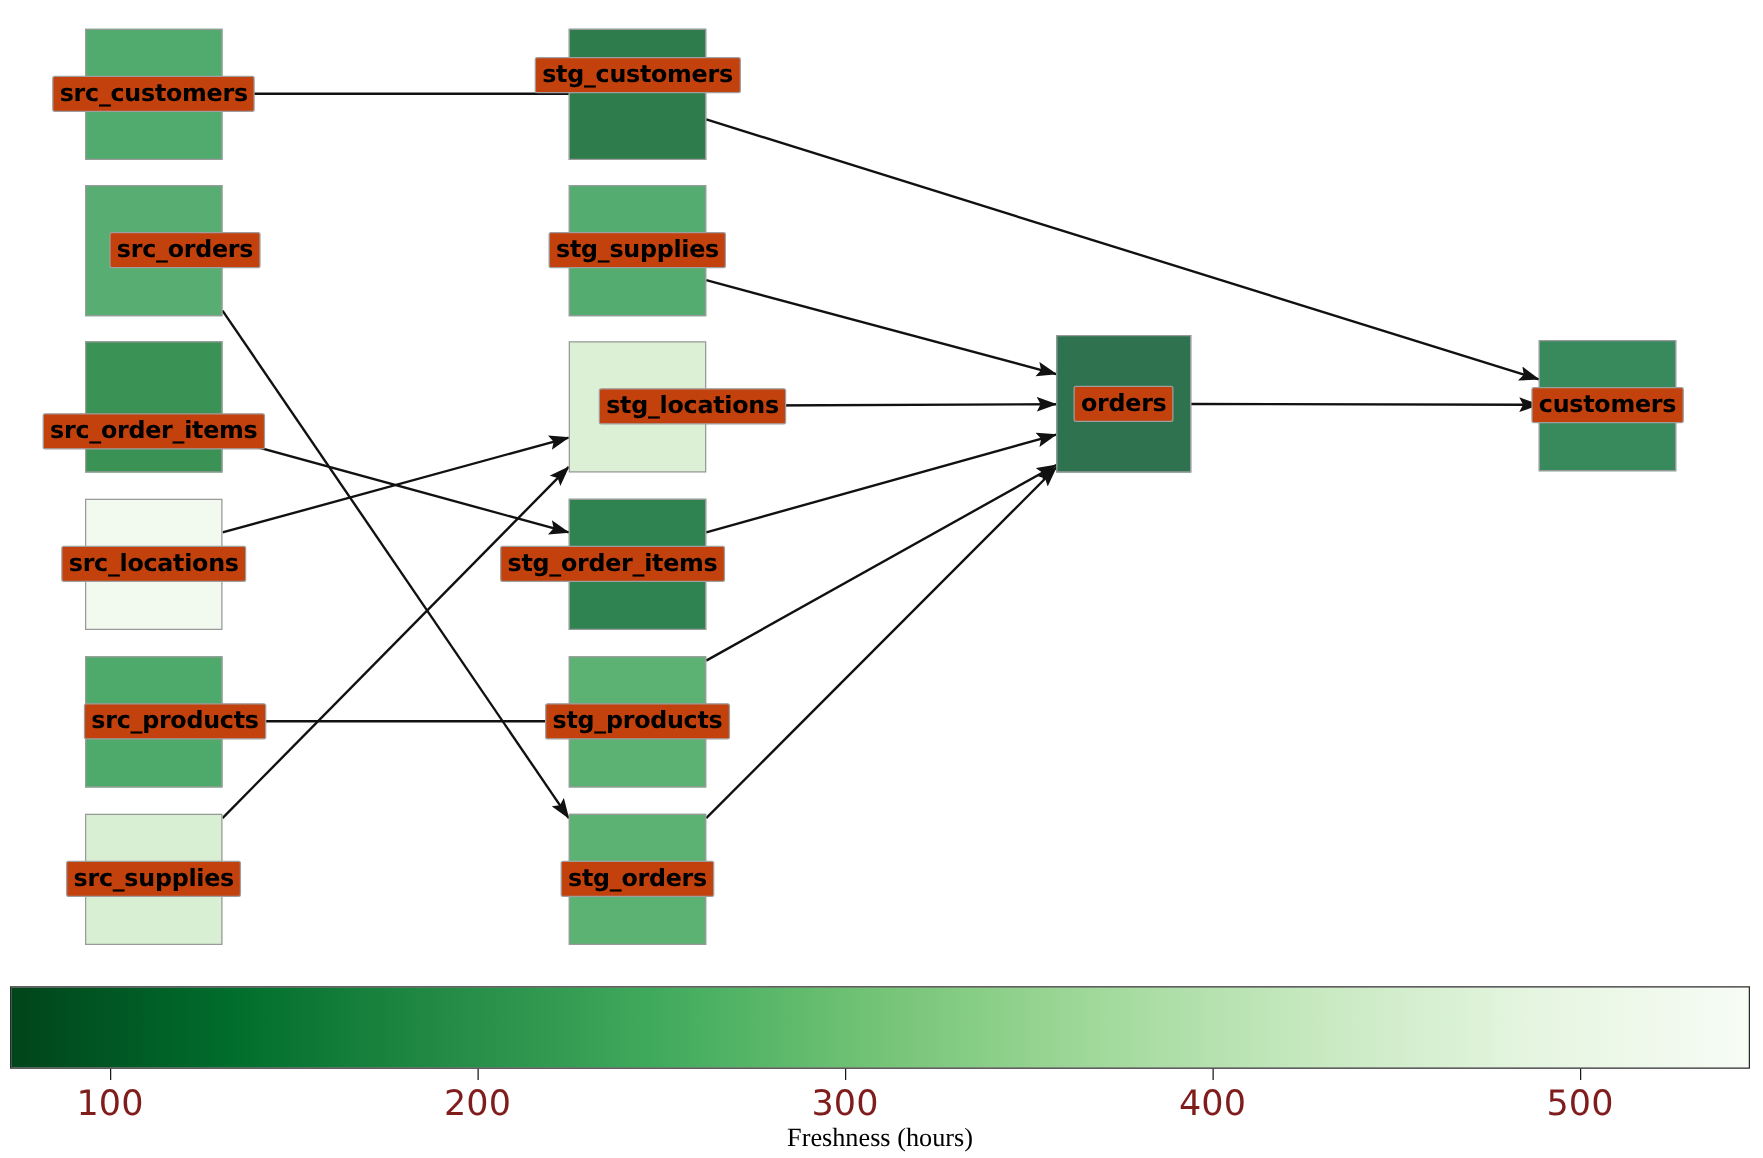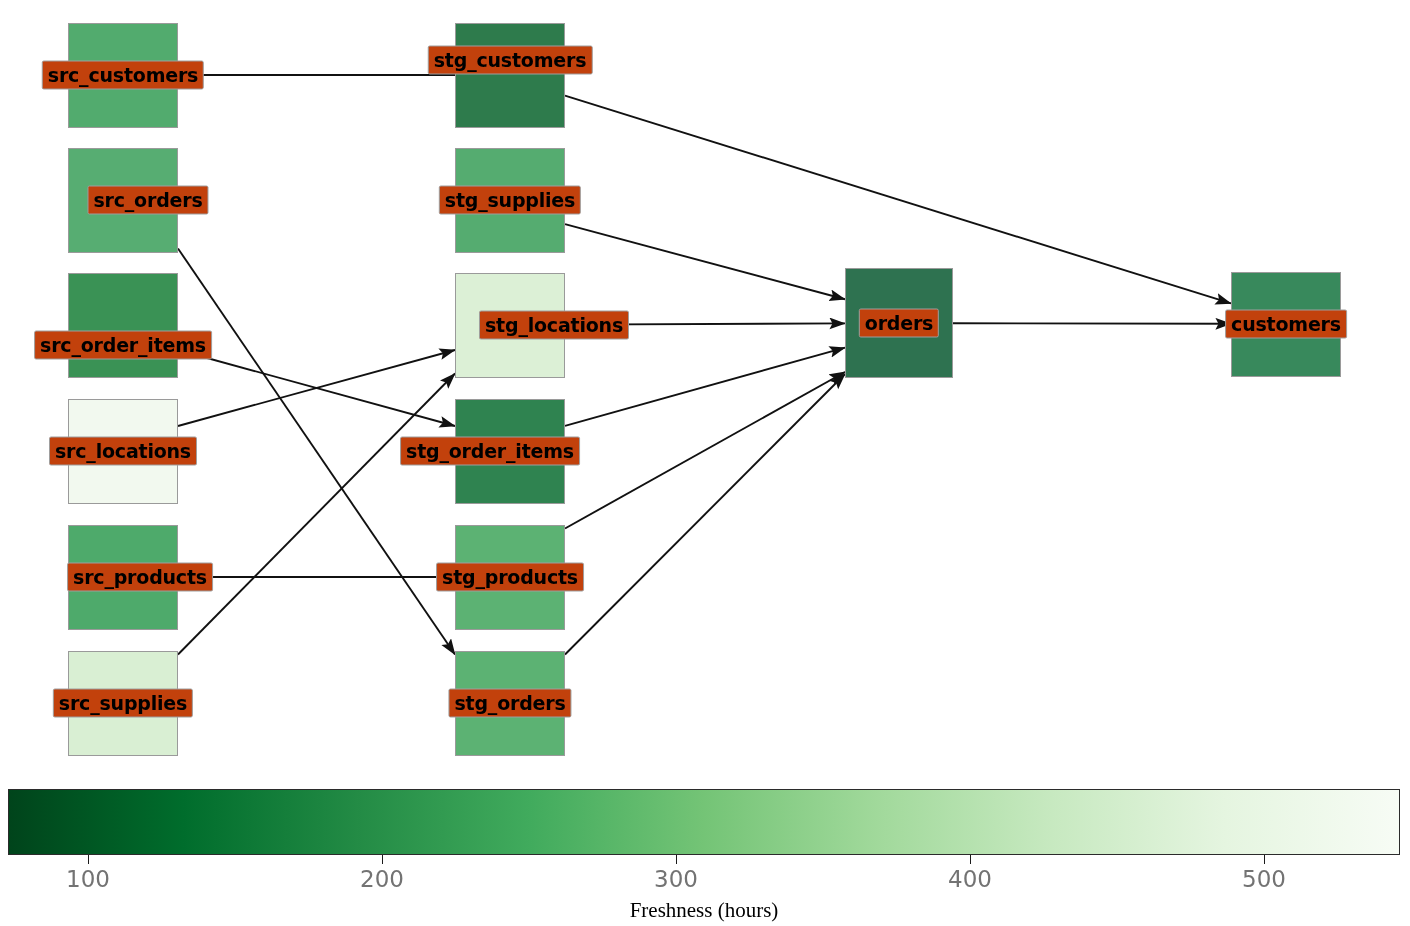--- a/index.html
+++ b/index.html
@@ -58,22 +58,22 @@
     border: 1.4px solid #2b2b2b;
     box-sizing: border-box;
   }
   .cb-tick {
     position: absolute;
     width: 1.4px;
     background: #1a1a1a;
   }
   .cb-ticklabel {
     position: absolute;
-    font-size: 23px;
-    color: #737373;
+    font-size: 28px;
+    color: #7f1d1d;
     transform: translateX(-50%);
     white-space: nowrap;
     text-align: center;
   }
   #colorbar-axis-label {
     position: absolute;
     font-size: 21px;
     color: #000000;
     transform: translateX(-50%);
     white-space: nowrap;

